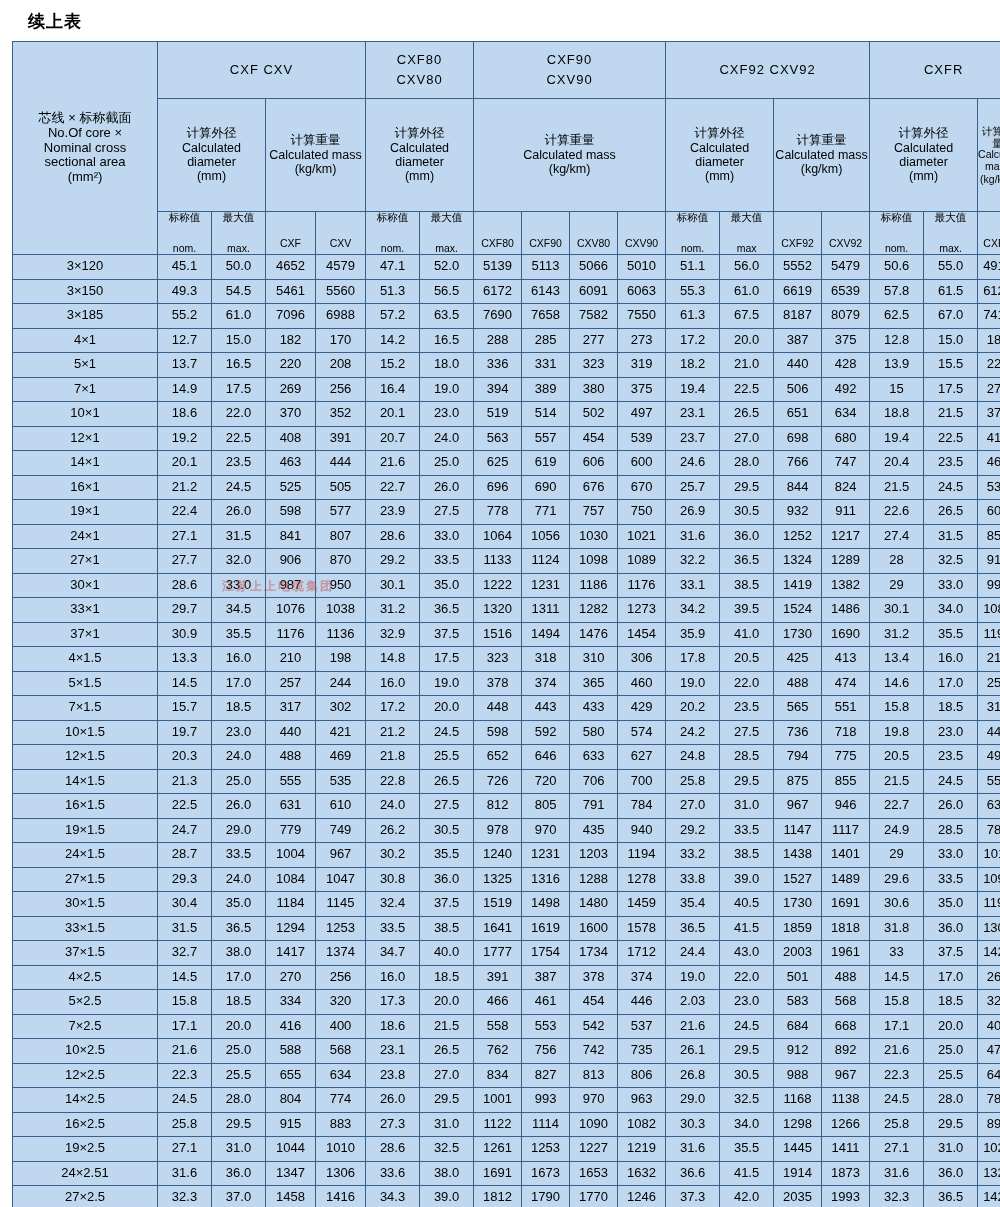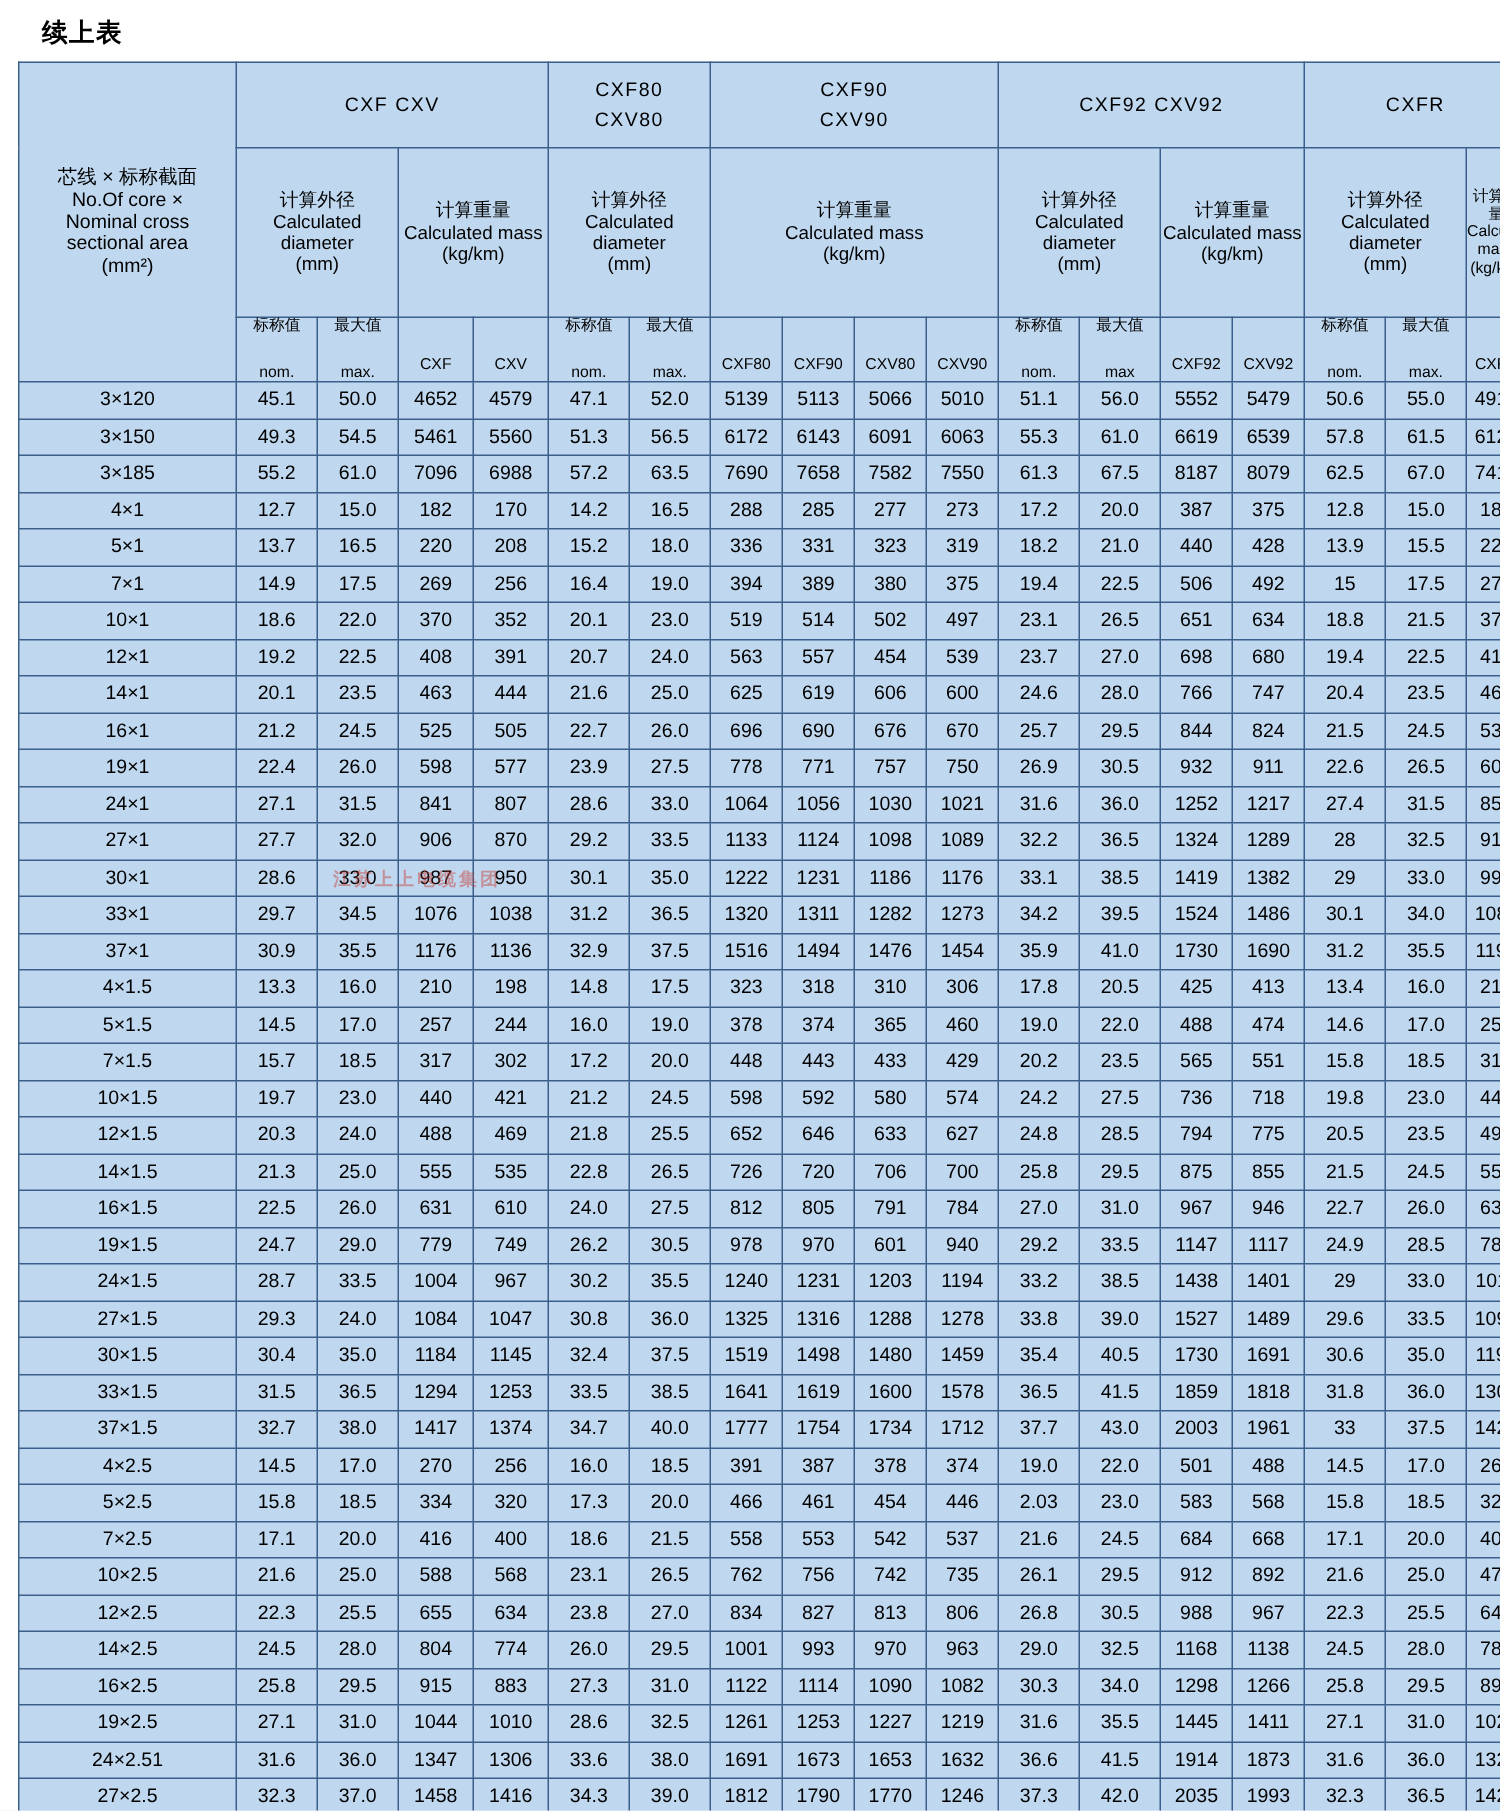--- a/index.html
+++ b/index.html
@@ -725,21 +725,21 @@
         <tr>
           <td class="rowhead">19×1.5</td>
           <td class="val">24.7</td>
           <td class="val">29.0</td>
           <td class="val">779</td>
           <td class="val">749</td>
           <td class="val">26.2</td>
           <td class="val">30.5</td>
           <td class="val">978</td>
           <td class="val">970</td>
-          <td class="val">601</td>
+          <td class="val">435</td>
           <td class="val">940</td>
           <td class="val">29.2</td>
           <td class="val">33.5</td>
           <td class="val">1147</td>
           <td class="val">1117</td>
           <td class="val">24.9</td>
           <td class="val">28.5</td>
           <td class="val">785</td>
         </tr>
         <tr>
@@ -827,21 +827,21 @@
           <td class="val">32.7</td>
           <td class="val">38.0</td>
           <td class="val">1417</td>
           <td class="val">1374</td>
           <td class="val">34.7</td>
           <td class="val">40.0</td>
           <td class="val">1777</td>
           <td class="val">1754</td>
           <td class="val">1734</td>
           <td class="val">1712</td>
-          <td class="val">37.7</td>
+          <td class="val">24.4</td>
           <td class="val">43.0</td>
           <td class="val">2003</td>
           <td class="val">1961</td>
           <td class="val">33</td>
           <td class="val">37.5</td>
           <td class="val">1427</td>
         </tr>
         <tr>
           <td class="rowhead">4×2.5</td>
           <td class="val">14.5</td>

